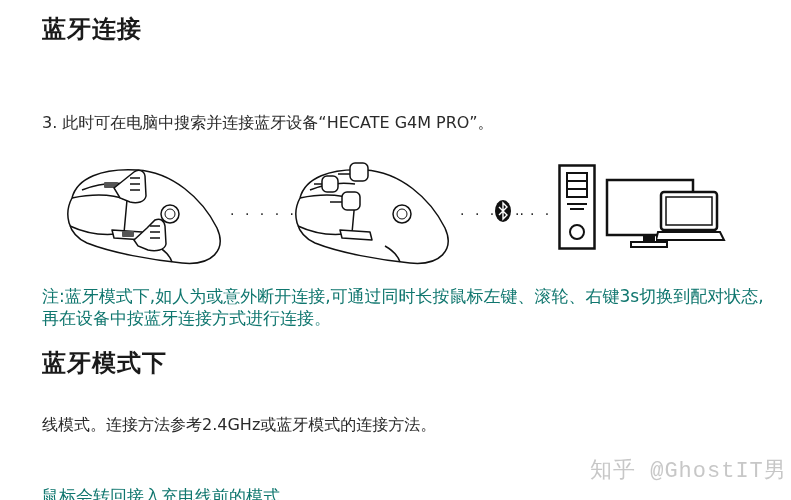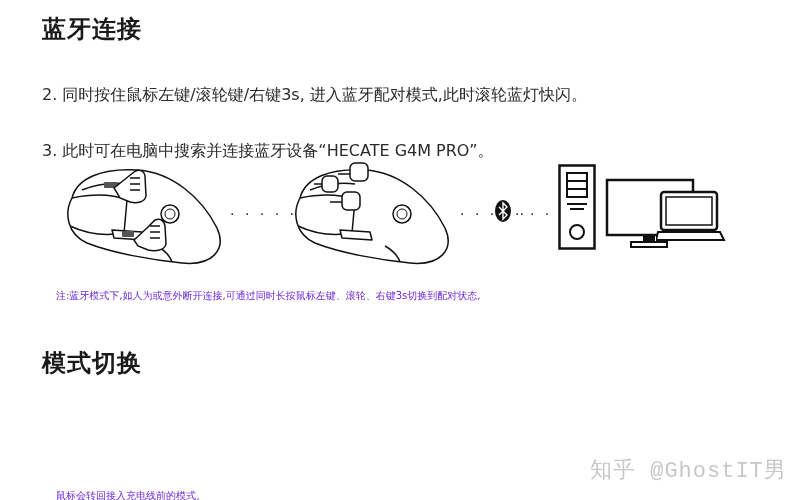--- a/index.html
+++ b/index.html
@@ -1,34 +1,33 @@
 <!DOCTYPE html>
 <html><head>
 <meta charset="utf-8">
 <style>
   html, body { margin: 0; padding: 0; background: #ffffff; }
   body { width: 791px; height: 500px; position: relative; overflow: hidden;
          font-family: "DejaVu Sans", "Liberation Sans", sans-serif; color: #1f1f1f; }
   .page { position: absolute; left: 0; top: 0; width: 666px; height: 500px; }
   .h1 { position: absolute; left: 42px; font-size: 24px; font-weight: bold; letter-spacing: 1px; color: #1a1a1a; line-height: 30px; white-space: nowrap; }
   .line { position: absolute; left: 42px; font-size: 16px; line-height: 22px; color: #2a2a2a; white-space: nowrap; }
-  .note { position: absolute; left: 56px; font-size: 10px; line-height: 18px; color: #6d28d9; white-space: nowrap; }
+  .note { position: absolute; left: 42px; font-size: 17px; line-height: 18px; color: #0f766e; white-space: nowrap; }
   .figure { position: absolute; left: 40px; top: 150px; width: 700px; height: 115px; }
   .dots { position: absolute; font-size: 14px; color: #222; letter-spacing: 3px; }
   .watermark { position: absolute; left: 590px; top: 455px; font-size: 22px; color: rgba(180,180,180,0.75); white-space: nowrap; letter-spacing: 1px; font-family: Liberation Mono, monospace; }
 </style>
 </head>
 <body>
 
 <div class="page">
 
   <div class="h1" style="top:14px;">蓝牙连接</div>
 
-  <div class="line" style="top:84px;">2. 同时按住鼠标左键/滚轮键/右键3s, 进入蓝牙配对模式,此时滚轮蓝灯快闪。</div>
-  <div class="line" style="top:112px;margin-top:28px;">3. 此时可在电脑中搜索并连接蓝牙设备“HECATE G4M PRO”。</div>
+  <div class="line" style="top:112px;">3. 此时可在电脑中搜索并连接蓝牙设备“HECATE G4M PRO”。</div>
 
   <div class="figure">
 
     <svg style="position:absolute;left:12px;top:8px;" width="175" height="110" viewBox="0 0 175 110">
       <g fill="#fff" stroke="#111" stroke-width="1.5" stroke-linejoin="round">
         <path d="M20 40 C 25 20, 50 10, 85 12 C 120 14, 150 40, 165 70 C 175 92, 160 108, 130 105 C 100 102, 60 95, 35 85 C 15 76, 12 55, 20 40 Z"></path>
         <path d="M20 40 C 40 36, 60 36, 75 42 L 72 75 C 55 78, 35 76, 18 68" fill="none"></path>
         <path d="M30 32 C 45 26, 60 24, 75 26" fill="none"></path>
         <path d="M60 72 L 90 74 L 92 82 L 62 80 Z"></path>
         <path d="M120 104 C 118 98, 112 92, 105 88" fill="none"></path>
@@ -100,20 +99,22 @@
     </svg>
 
     <svg style="position:absolute;left:616px;top:40px;" width="70" height="56" viewBox="0 0 70 56">
       <rect x="5" y="2" width="56" height="38" rx="3" fill="#fff" stroke="#111" stroke-width="2.5"></rect>
       <rect x="10" y="7" width="46" height="28" fill="#fff" stroke="#111" stroke-width="1.5"></rect>
       <path d="M2 42 L 64 42 L 68 50 L 0 50 Z" fill="#fff" stroke="#111" stroke-width="2"></path>
     </svg>
   </div>
 
   <div class="note" style="top:287px;">注:蓝牙模式下,如人为或意外断开连接,可通过同时长按鼠标左键、滚轮、右键3s切换到配对状态,</div>
+  <div class="note" style="top:309px;">再在设备中按蓝牙连接方式进行连接。</div>
 
-  <div class="h1" style="top:348px;">模式切换</div>
+  <div class="h1" style="top:348px;">蓝牙模式下</div>
 
+  <div class="line" style="top:414px;">线模式。连接方法参考2.4GHz或蓝牙模式的连接方法。</div>
 
   <div class="note" style="top:468px;margin-top:19px;">鼠标会转回接入充电线前的模式。</div>
 
   <div class="watermark">知乎 @GhostIT男</div>
 </div>
 
 </body></html>

